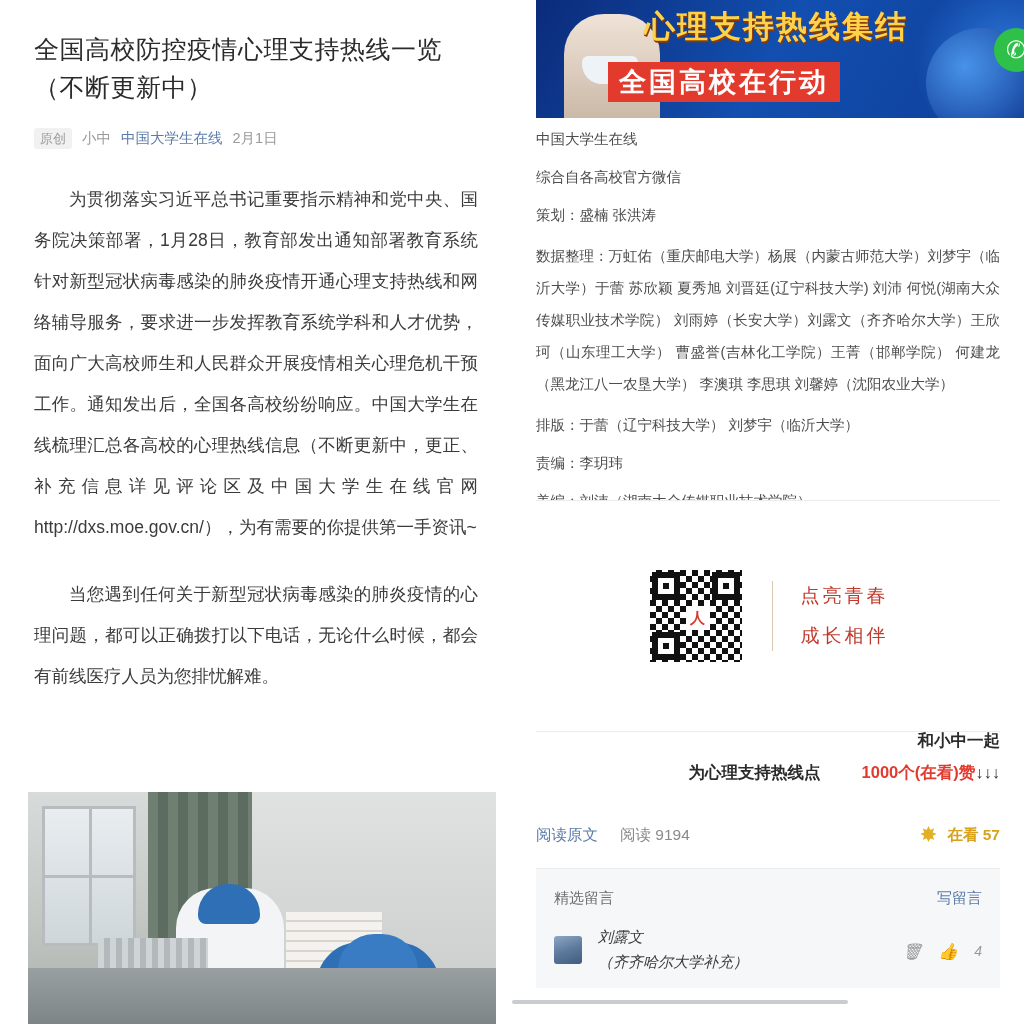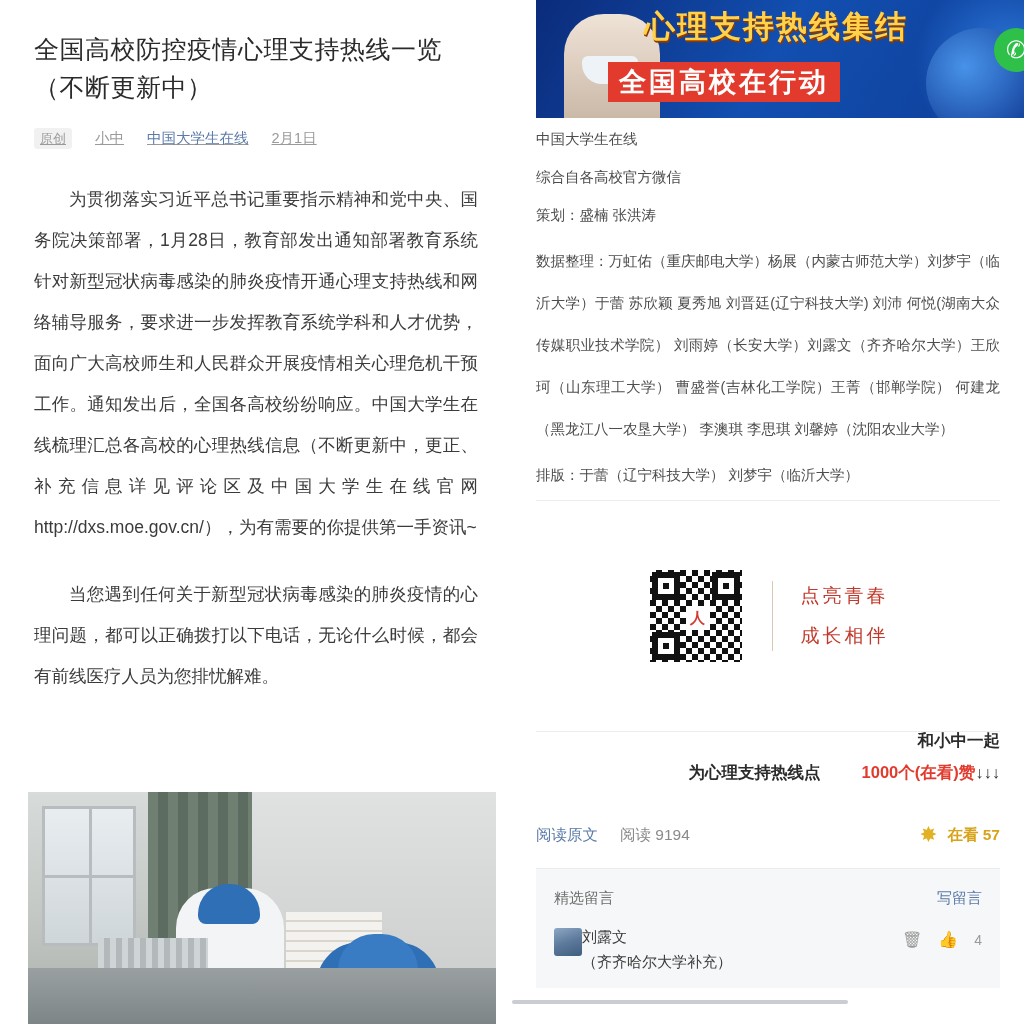--- a/index.html
+++ b/index.html
@@ -30,24 +30,23 @@
     font-size: 25px;
     line-height: 38px;
     color: #2b2b2b;
     font-weight: 400;
     letter-spacing: 0.5px;
   }
   .meta-row {
     margin: 22px 34px 0 34px;
     display: flex;
     align-items: center;
-    gap: 23px;
+    gap: 10px;
     font-size: 14.5px;
     color: #9a9a9a;
-    text-decoration: underline;
   }
   .badge-original {
     background: #f1f1f1;
     color: #9b9b9b;
     border-radius: 3px;
     padding: 2px 6px;
     font-size: 13px;
     line-height: 17px;
   }
   .meta-author { color: #9a9a9a; }
@@ -193,21 +192,21 @@
     left: 24px; top: 126px;
     width: 464px;
   }
   .credits p {
     margin: 0 0 12px 0;
     font-size: 14.5px;
     line-height: 26px;
     color: #4d4d4d;
     text-align: justify;
   }
-  .credits p.multi { line-height: 42px; }
+  .credits p.multi { line-height: 32px; }
 
   .qr-block {
     position: absolute;
     left: 24px; top: 500px;
     width: 464px; height: 232px;
     background: #ffffff;
     border-top: 1px solid #ececec;
     border-bottom: 1px solid #ececec;
     display: flex; align-items: center; justify-content: center; gap: 28px;
   }
@@ -272,22 +271,23 @@
     border-top: 1px solid #ececec;
   }
   .comments-head {
     display: flex; align-items: center;
     padding: 20px 18px 0 18px;
     font-size: 15px;
   }
   .comments-title { color: #6e6e6e; }
   .write-comment { margin-left: auto; color: #5b7ba8; }
   .comment-row {
-    display: flex; align-items: flex-start; gap: 0;
+    display: flex; align-items: center; gap: 16px;
     padding: 20px 18px 0 18px;
+    font-style: italic;
   }
   .avatar {
     width: 28px; height: 28px; border-radius: 3px;
     background: linear-gradient(160deg,#8ea7c5 0%, #5d7a9c 50%, #3f5d7d 100%);
     flex: none;
   }
   .comment-body { flex: 1; min-width: 0; }
   .comment-name { font-size: 15px; color: #3b3b3b; margin-bottom: 6px; }
   .comment-text { font-size: 15px; color: #3b3b3b; }
   .comment-actions {

